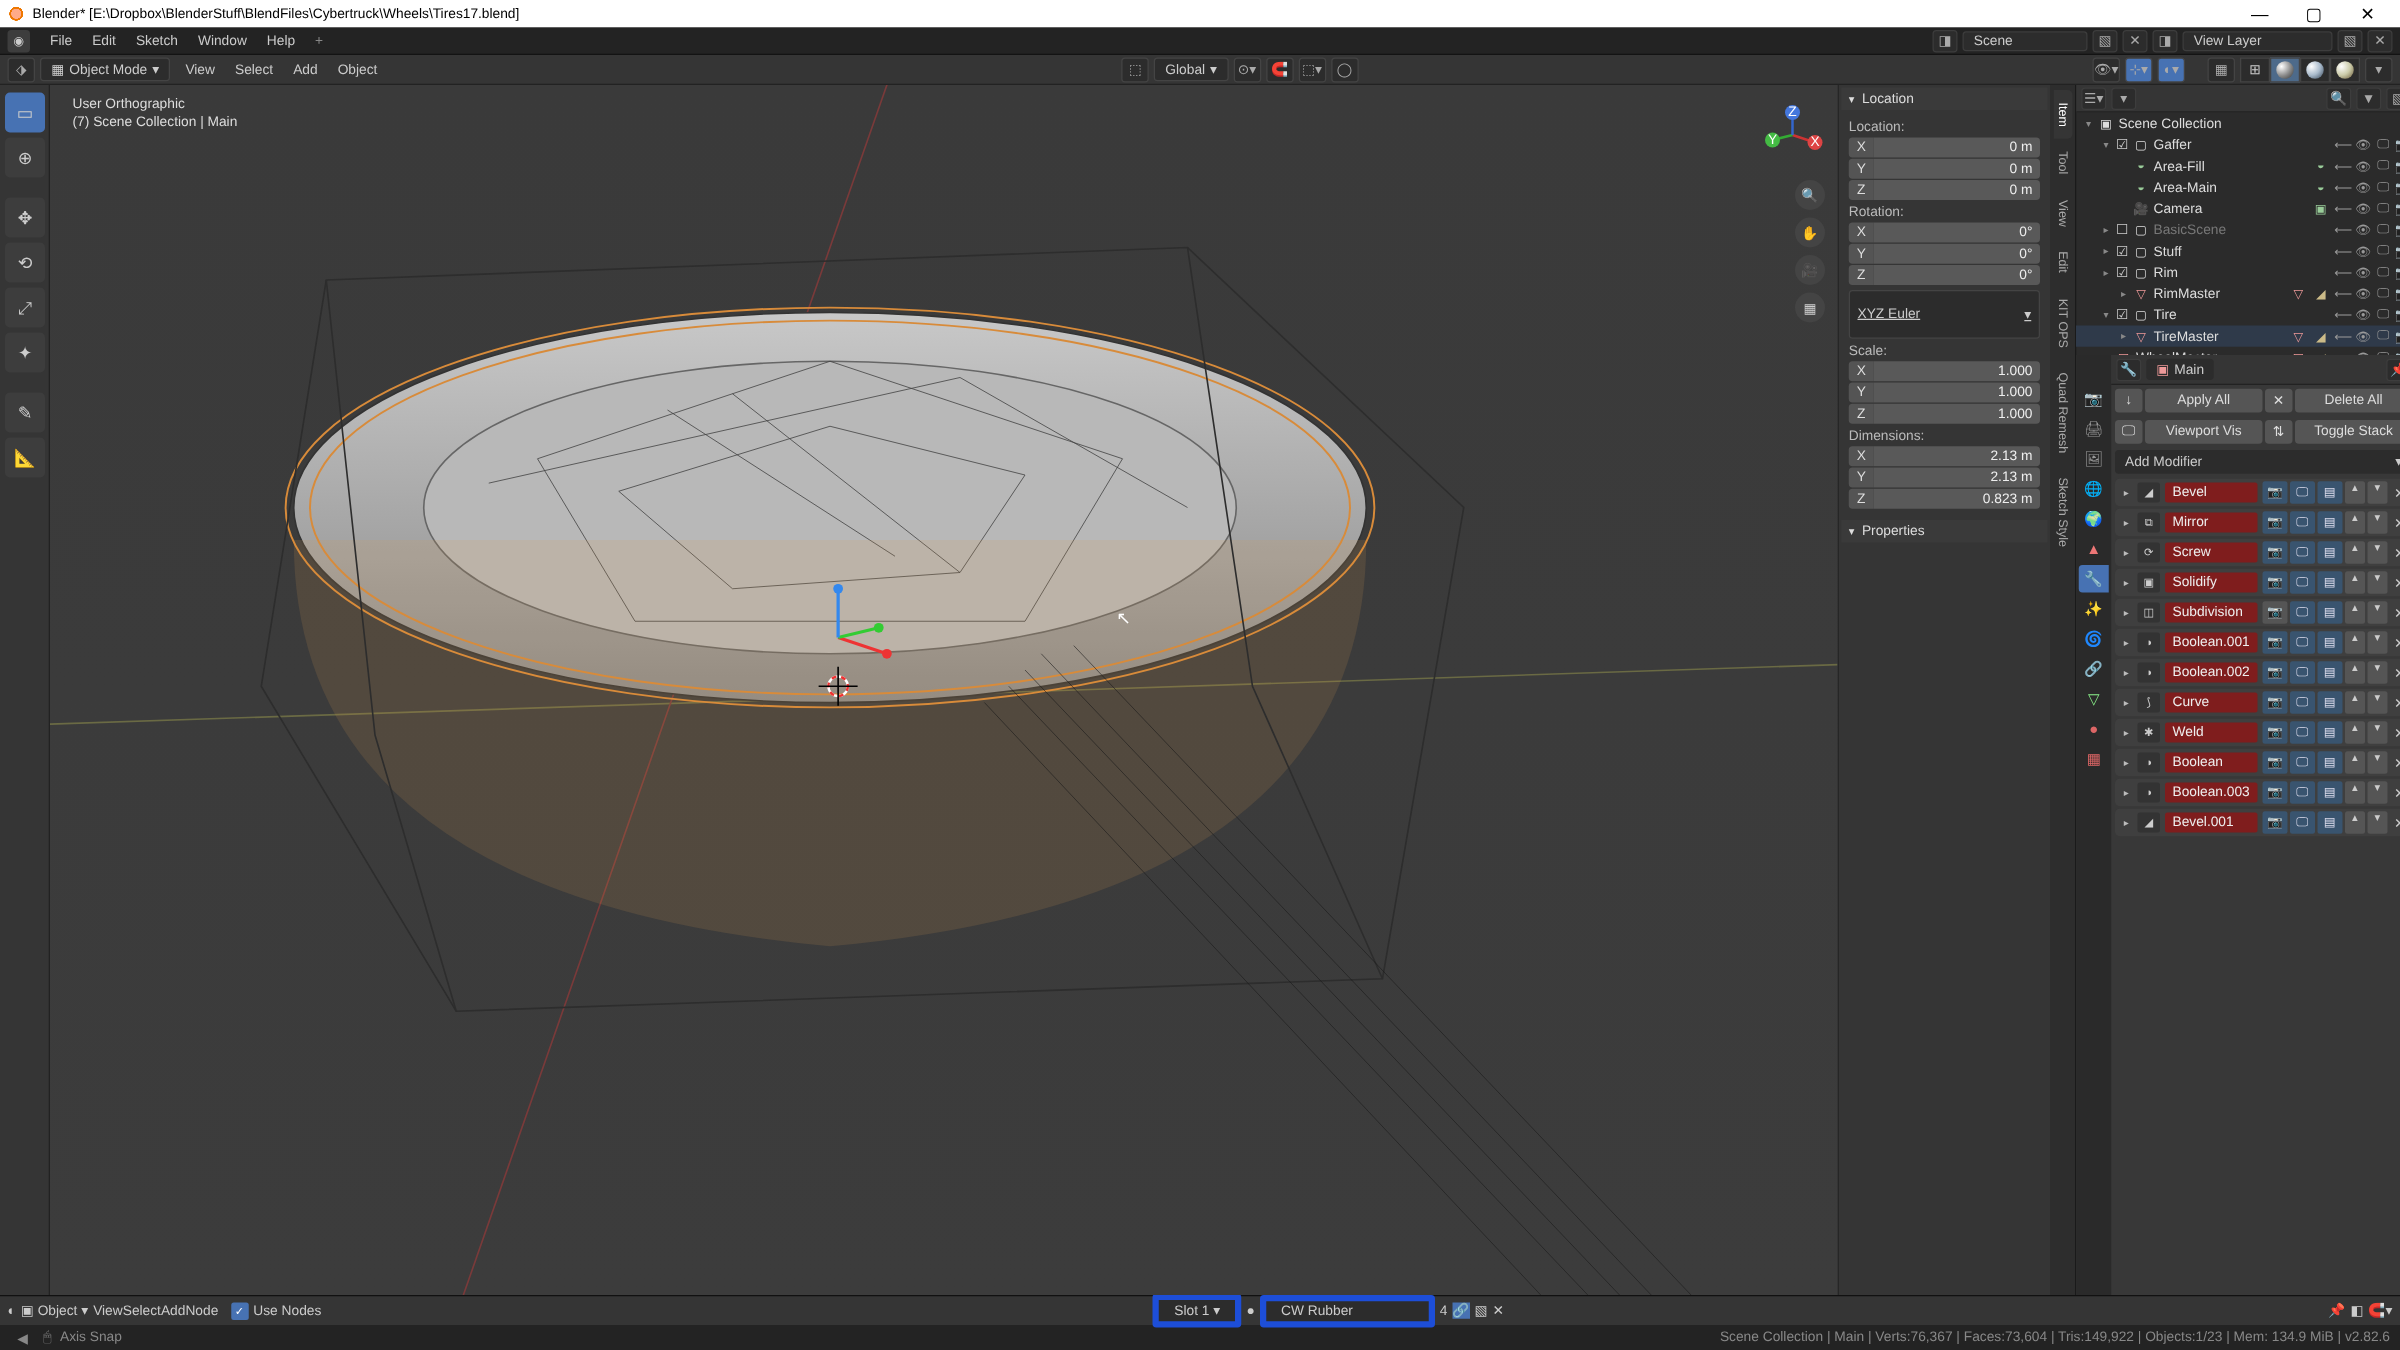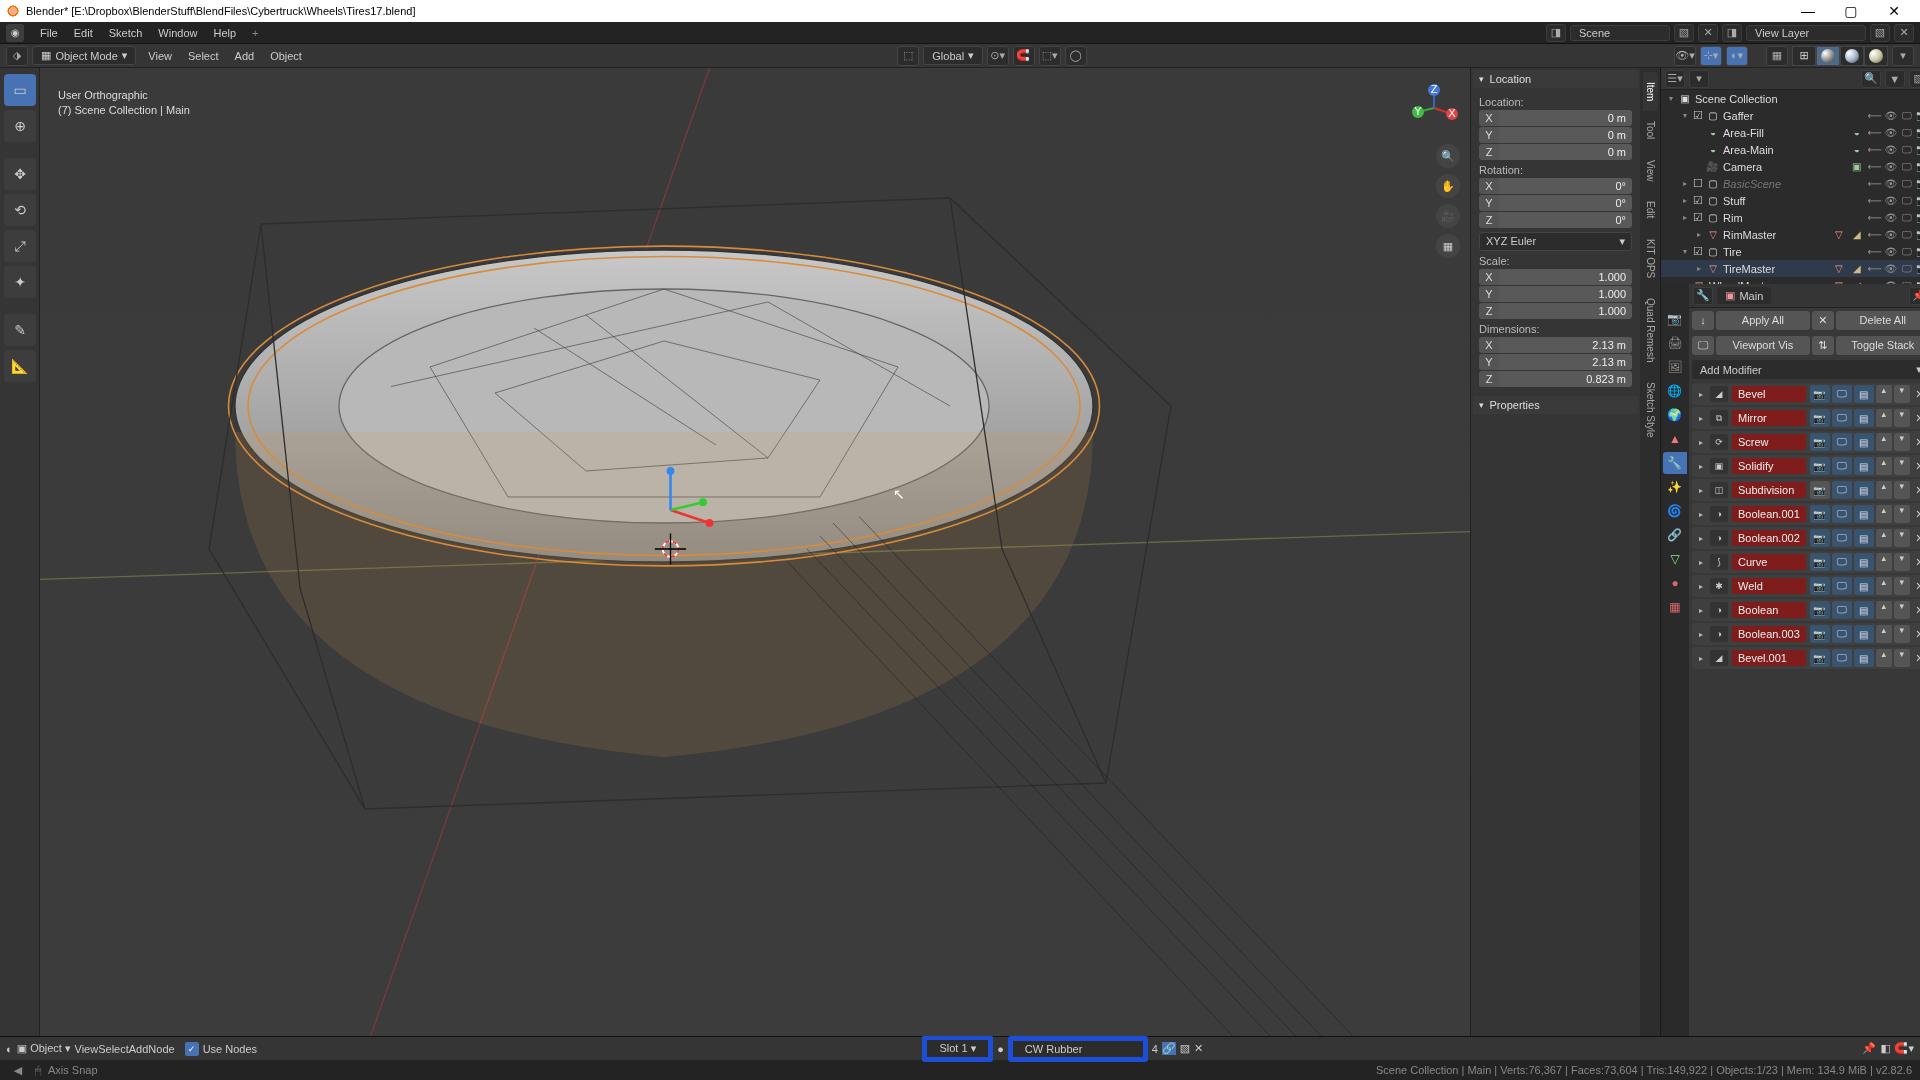--- a/index.html
+++ b/index.html
@@ -38,57 +38,57 @@
 .main { display:grid; grid-template-columns: 40px 1fr 170px 20px 260px; grid-template-rows: 1fr; height: calc(1080px - 22px - 22px - 24px - 24px - 20px); }
 
 
 .left-toolbar { background:#353535; padding:6px 4px; display:flex; flex-direction:column; gap:4px; border-right:1px solid #222;}
 .tool-btn { width:32px; height:32px; background:#3d3d3d; border-radius:4px; display:flex; align-items:center; justify-content:center; color:#ccc; font-size:14px; }
 .tool-btn.active { background:#4772b3; }
 .tool-sep { height:8px; }
 
 
 .viewport { background: linear-gradient(180deg,#3a3a3a,#3c3c3c); position:relative; overflow:hidden; }
-.viewport .overlay-tl { position:absolute; top:20px; left:18px; color:#ddd; font-size:11px; line-height:1.4; }
+.viewport .overlay-tl { position:absolute; top:8px; left:18px; color:#ddd; font-size:11px; line-height:1.4; }
 .viewport .axis-gizmo { position:absolute; top:12px; right:8px; width:56px; height:56px; }
 .viewport .nav-btns { position:absolute; top:76px; right:10px; display:flex; flex-direction:column; gap:6px; }
 .viewport .nav-btns .nbtn { width:24px; height:24px; background:#444; border-radius:50%; display:flex; align-items:center; justify-content:center; color:#ccc;}
 .wire-placeholder { position:absolute; inset:0; }
 
 
 .npanel { background:#353535; border-left:1px solid #222; padding:2px; overflow:hidden; }
 .np-section-hdr { background:#3a3a3a; padding:3px 6px; color:#ddd; display:flex; align-items:center; gap:6px; cursor:pointer; }
 .np-section-hdr::before { content:"▾"; font-size:9px; }
 .np-body { padding:4px 6px; }
 .np-label { color:#bbb; margin:4px 0 2px; }
 .np-row { display:flex; margin-bottom:1px; }
 .np-row .ax { width:20px; background:#545454; color:#ddd; text-align:center; border-radius:3px 0 0 3px; padding:2px 0; }
 .np-row .val { flex:1; background:#595959; color:#eee; text-align:right; padding:2px 6px; border-radius:0 3px 3px 0; }
-.np-dd { background:#2c2c2c; border:1px solid #444; padding:2px 6px; border-radius:3px; margin:4px 0; display:flex; justify-content:space-between; }
+.np-dd { background:#2c2c2c; border:1px solid #444; padding:12px 6px; border-radius:3px; margin:4px 0; display:flex; justify-content:space-between;text-decoration:underline; }
 
 
 .ntabs { background:#2d2d2d; display:flex; flex-direction:column; align-items:center; padding-top:4px; gap:0; }
 .ntab { writing-mode: vertical-rl; padding:10px 2px; color:#aaa; cursor:pointer; font-size:10px; }
 .ntab.active { background:#353535; color:#fff; border-radius:0 4px 4px 0; }
 
 
 .right-split { display:grid; grid-template-rows: 216px 1fr; }
 
 
 .outliner { background:#2b2b2b; border-left:1px solid #1a1a1a; display:flex; flex-direction:column; }
 .outliner-hdr { height:22px; background:#353535; border-bottom:1px solid #222; display:flex; align-items:center; padding:0 4px; gap:4px; }
 .outliner-body { flex:1; overflow-y:auto; }
 .ol-row { display:flex; align-items:center; padding:1px 2px 1px 4px; height:17px; }
 .ol-row.highl { background:#2f3a4a; }
 .ol-tri { width:12px; text-align:center; color:#888; font-size:8px; }
 .ol-indent { display:inline-block; }
 .ol-icon { width:16px; height:14px; display:flex; align-items:center; justify-content:center; font-size:10px; margin-right:2px;}
 .ol-coll-icon { color:#ddd; }
 .ol-name { flex:1; color:#ddd; white-space:nowrap; overflow:hidden; }
-.ol-name.dim { color:#777;font-style:italic; }
+.ol-name.dim { color:#777; }
 .ol-check { width:14px; text-align:center; color:#ccc; }
 .ol-vis { display:flex; gap:0px; margin-left:auto;}
 .ol-vis span { width:16px; text-align:center; color:#999; font-size:10px;}
 
 
 .properties { background:#383838; border-left:1px solid #1a1a1a; display:flex; }
 .prop-tabs { width:28px; background:#2a2a2a; display:flex; flex-direction:column; padding-top:24px; gap:2px; }
 .ptab { width:24px; height:22px; margin-left:2px; border-radius:3px 0 0 3px; display:flex; align-items:center; justify-content:center; color:#999; font-size:12px;}
 .ptab.active { background:#4772b3; color:#fff; }
 .ptab.red { color:#d66; }

